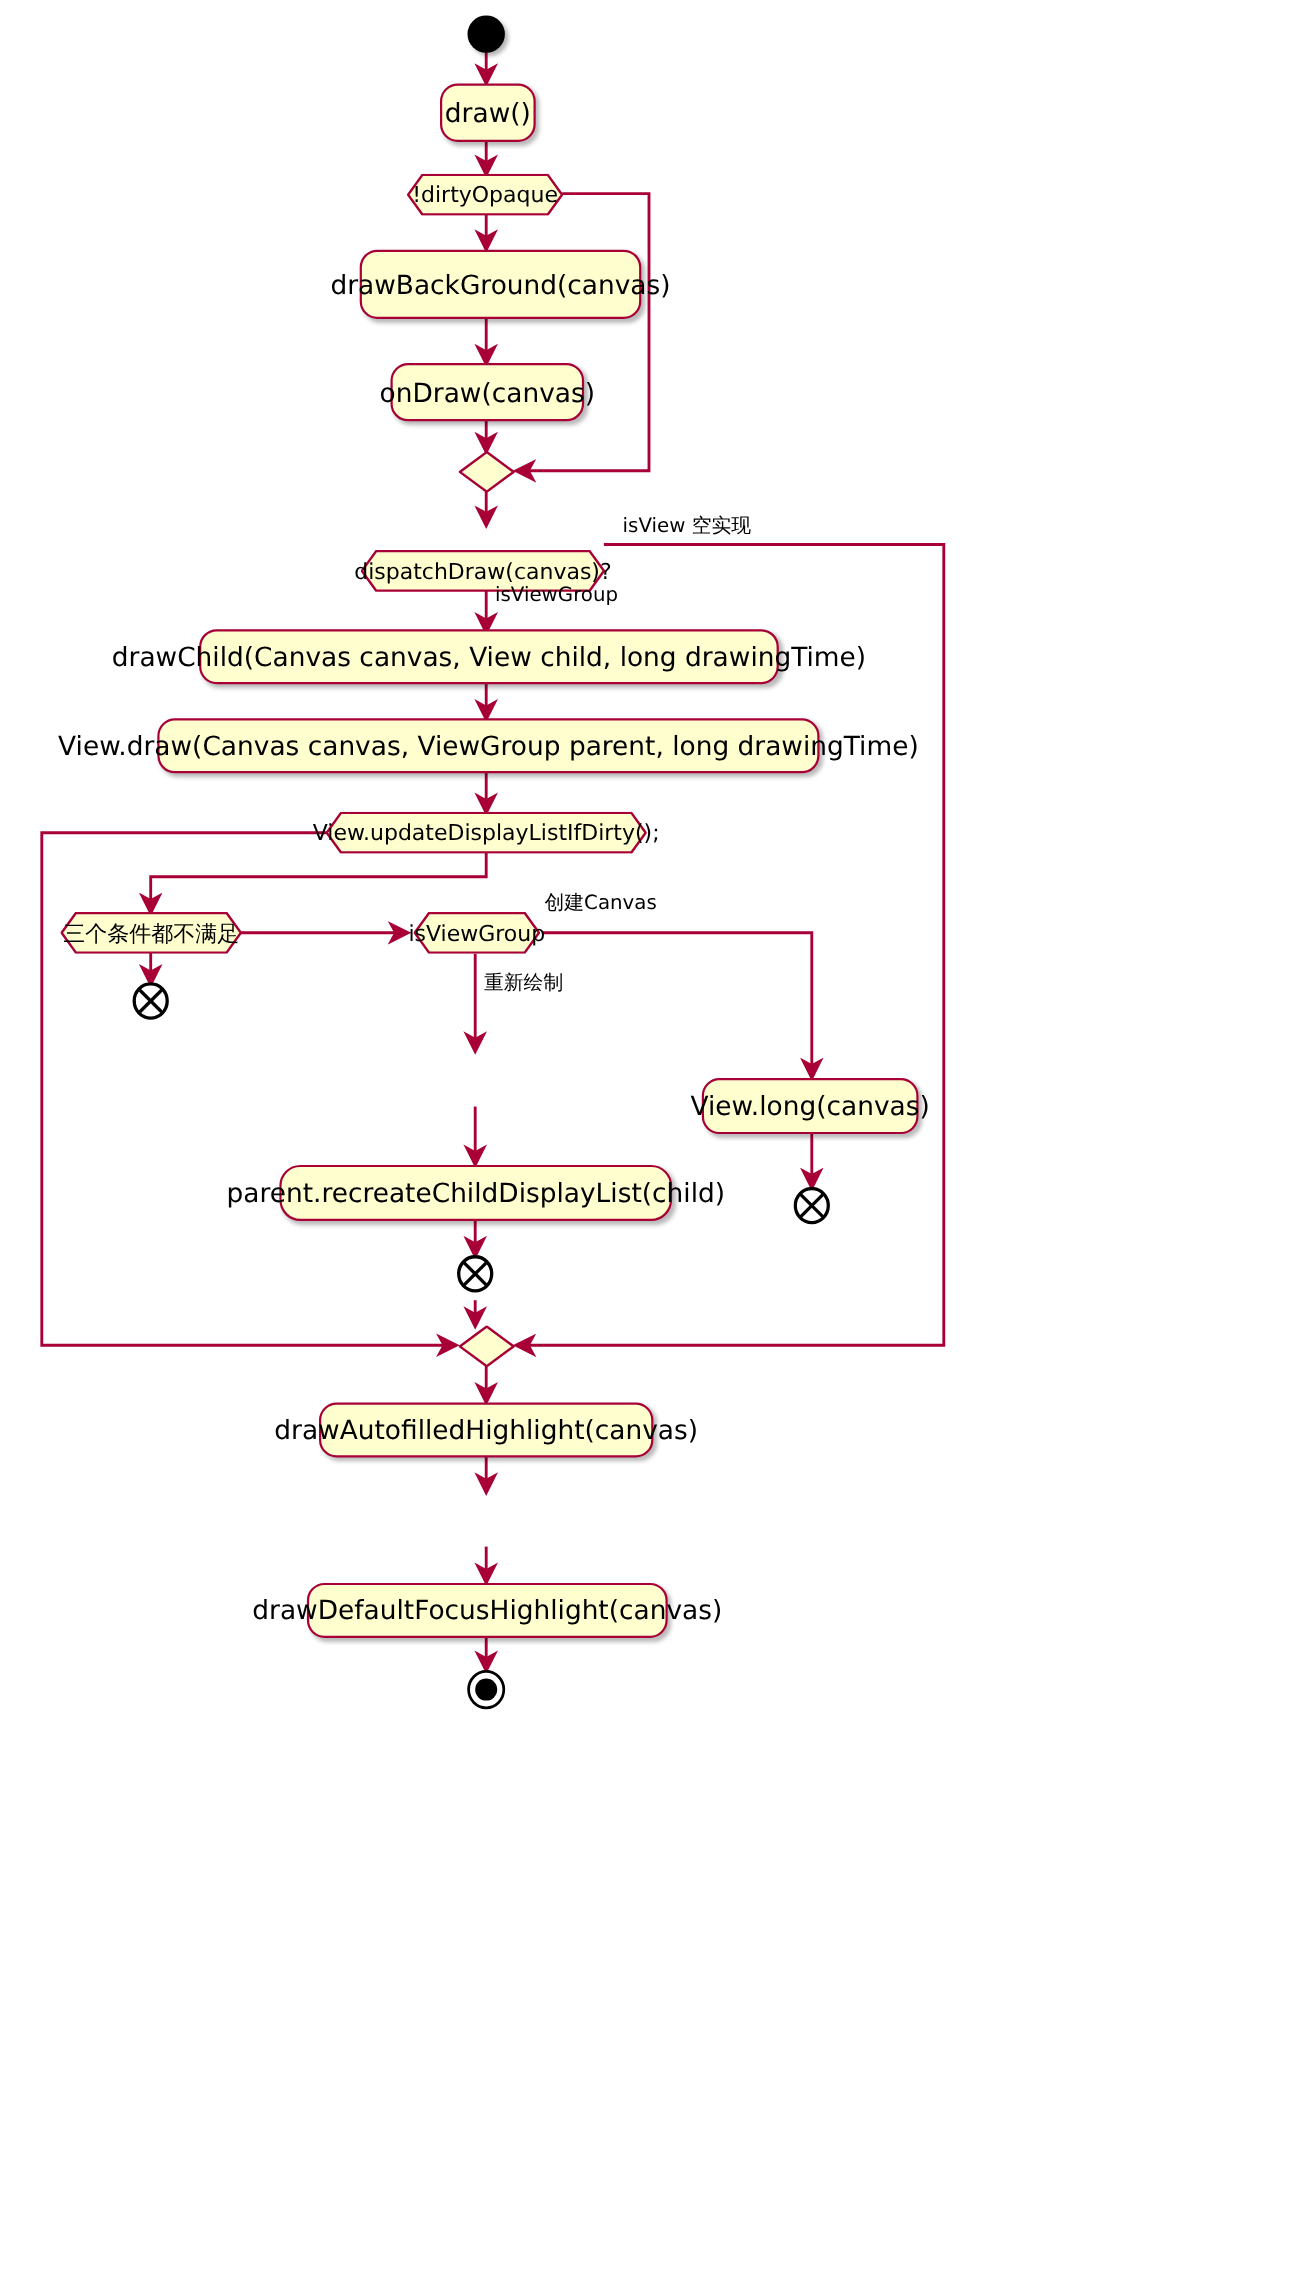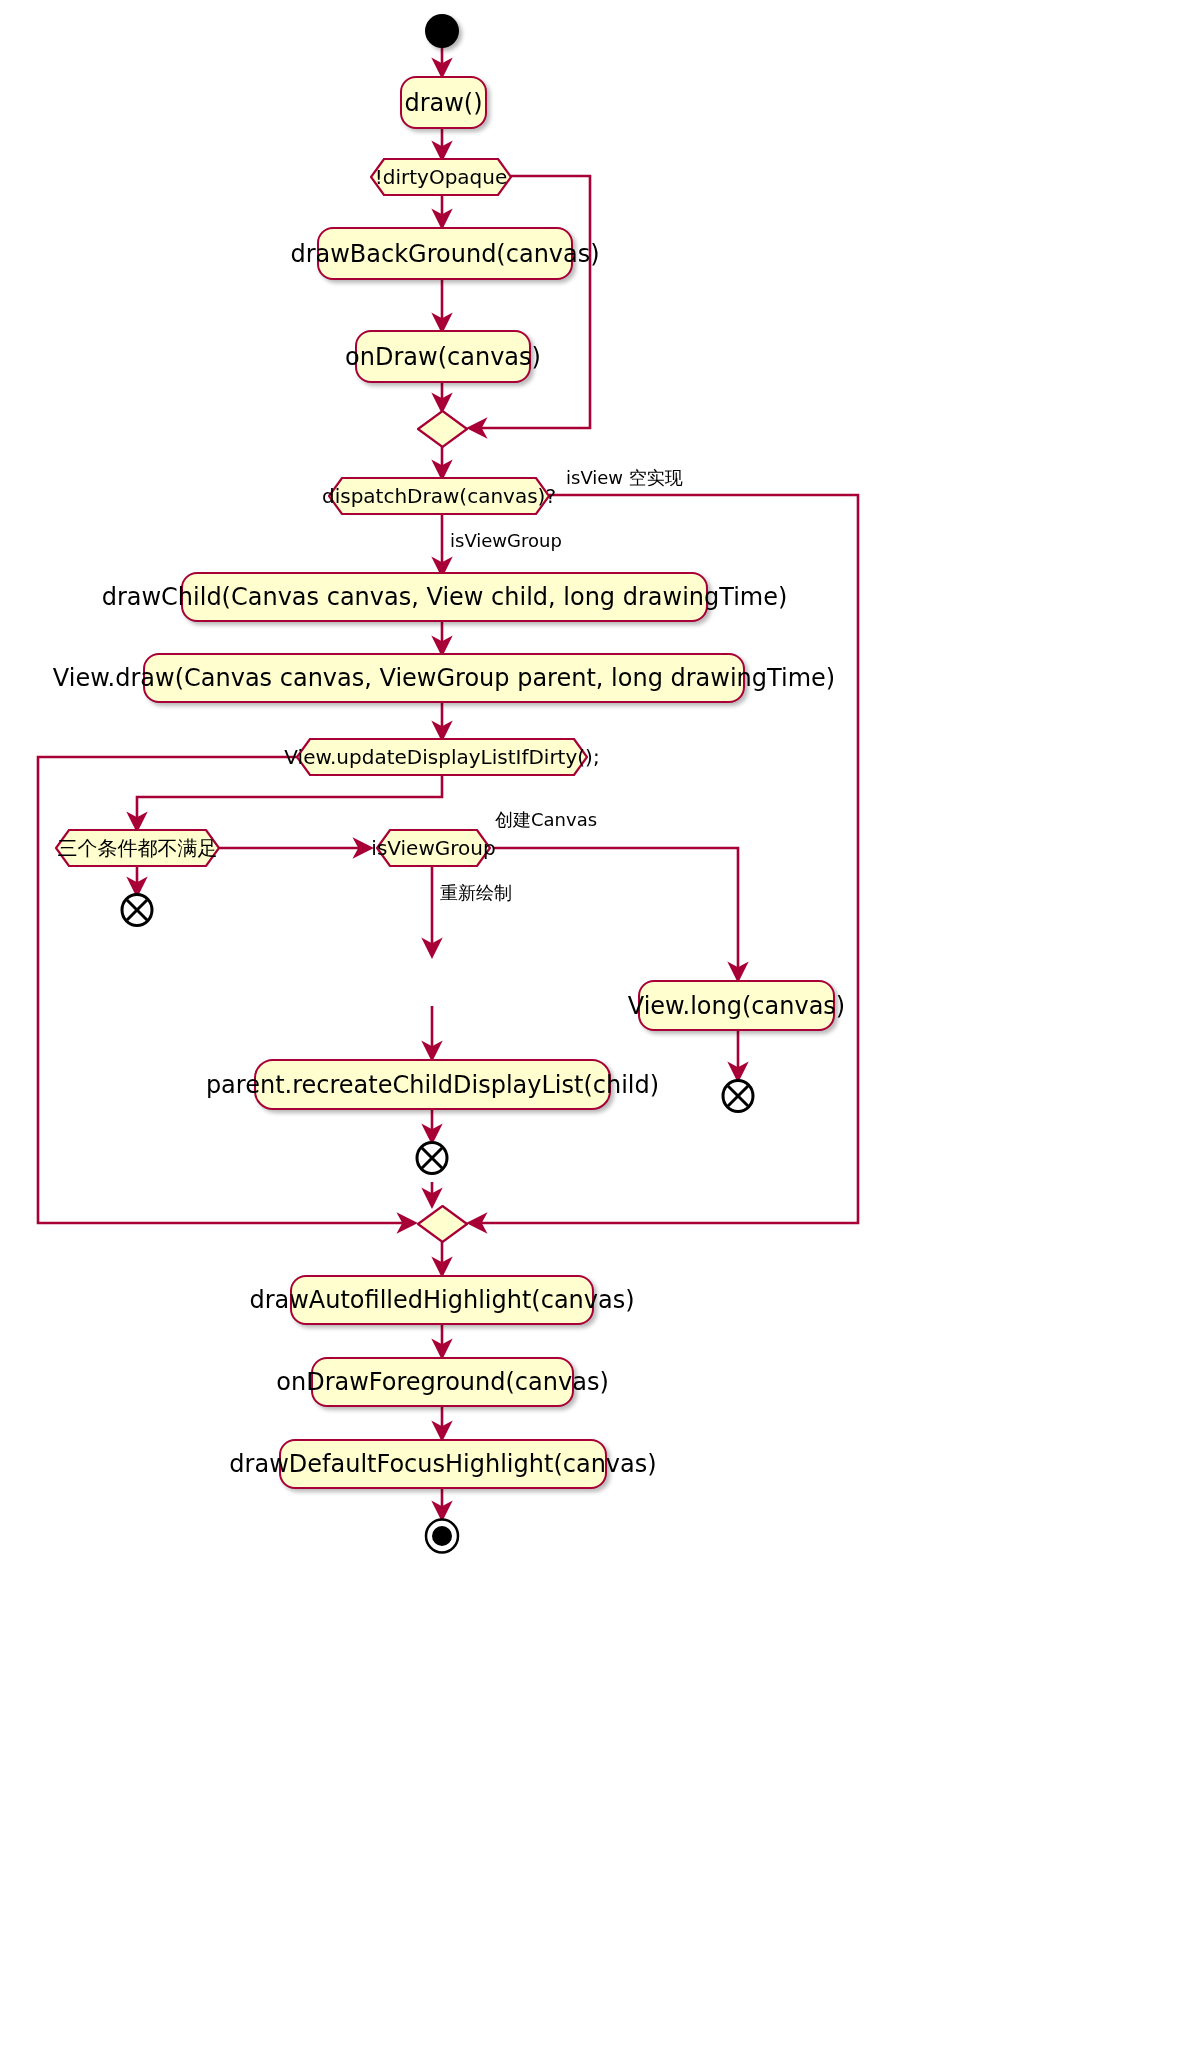--- a/index.html
+++ b/index.html
@@ -139,31 +139,31 @@
 
   <div class="node node-activity" style="left:400px; top:76px; width:87px; height:53px;">draw()</div>
 
   <div class="hexwrap" style="left:370px; top:158px; width:142px; height:38px;">
     <svg width="142" height="38" viewBox="0 0 142 38">
       <polygon points="14,1 128,1 141,19 128,37 14,37 1,19" fill="#FEFECE" stroke="#A80036" stroke-width="2.2"></polygon>
     </svg>
     <span class="hextext">!dirtyOpaque</span>
   </div>
 
-  <div class="node node-activity" style="left:317px; top:227px; width:256px; height:53px;">drawBackGround(canvas)</div>
+  <div class="node node-activity" style="left:327px; top:227px; width:256px; height:63px;">drawBackGround(canvas)</div>
 
   <div class="node node-activity" style="left:355px; top:330px; width:176px; height:53px;">onDraw(canvas)</div>
 
   <div class="hexwrap" style="left:417px; top:410px; width:51px; height:38px;">
     <svg width="51" height="38" viewBox="0 0 51 38">
       <polygon points="25.5,1 50,19 25.5,37 1,19" fill="#FEFECE" stroke="#A80036" stroke-width="2.2"></polygon>
     </svg>
   </div>
 
-  <div class="hexwrap" style="left:328px; top:477px; width:222px; height:38px;">
+  <div class="hexwrap" style="left:328px; top:500px; width:222px; height:38px;">
     <svg width="222" height="38" viewBox="0 0 222 38">
       <polygon points="14,1 208,1 221,19 208,37 14,37 1,19" fill="#FEFECE" stroke="#A80036" stroke-width="2.2"></polygon>
     </svg>
     <span class="hextext">dispatchDraw(canvas)?</span>
   </div>
 
   <div class="node node-activity" style="left:181px; top:572px; width:527px; height:50px;">drawChild(Canvas canvas, View child, long drawingTime)</div>
 
   <div class="node node-activity" style="left:143px; top:653px; width:602px; height:50px;">View.draw(Canvas canvas, ViewGroup parent, long drawingTime)</div>
 
@@ -218,21 +218,20 @@
   </div>
 
   <div class="hexwrap" style="left:417px; top:1205px; width:51px; height:38px;">
     <svg width="51" height="38" viewBox="0 0 51 38">
       <polygon points="25.5,1 50,19 25.5,37 1,19" fill="#FEFECE" stroke="#A80036" stroke-width="2.2"></polygon>
     </svg>
   </div>
 
   <div class="node node-activity" style="left:290px; top:1275px; width:304px; height:50px;">drawAutofilledHighlight(canvas)</div>
 
-  <div class="node node-activity" style="left:311px; top:1357px; width:263px; height:50px;">onDrawForeground(canvas)</div>
 
   <div class="node node-activity" style="left:279px; top:1439px; width:328px; height:50px;">drawDefaultFocusHighlight(canvas)</div>
 
   <div style="position:absolute; left:423px; top:1517px; width:40px; height:40px;">
     <svg width="40" height="40" viewBox="0 0 40 40">
       <ellipse cx="19" cy="19" rx="16" ry="16.5" fill="#FFFFFF" stroke="#000000" stroke-width="2.5"></ellipse>
       <circle cx="19" cy="19" r="10" fill="#000000"></circle>
     </svg>
   </div>
 

